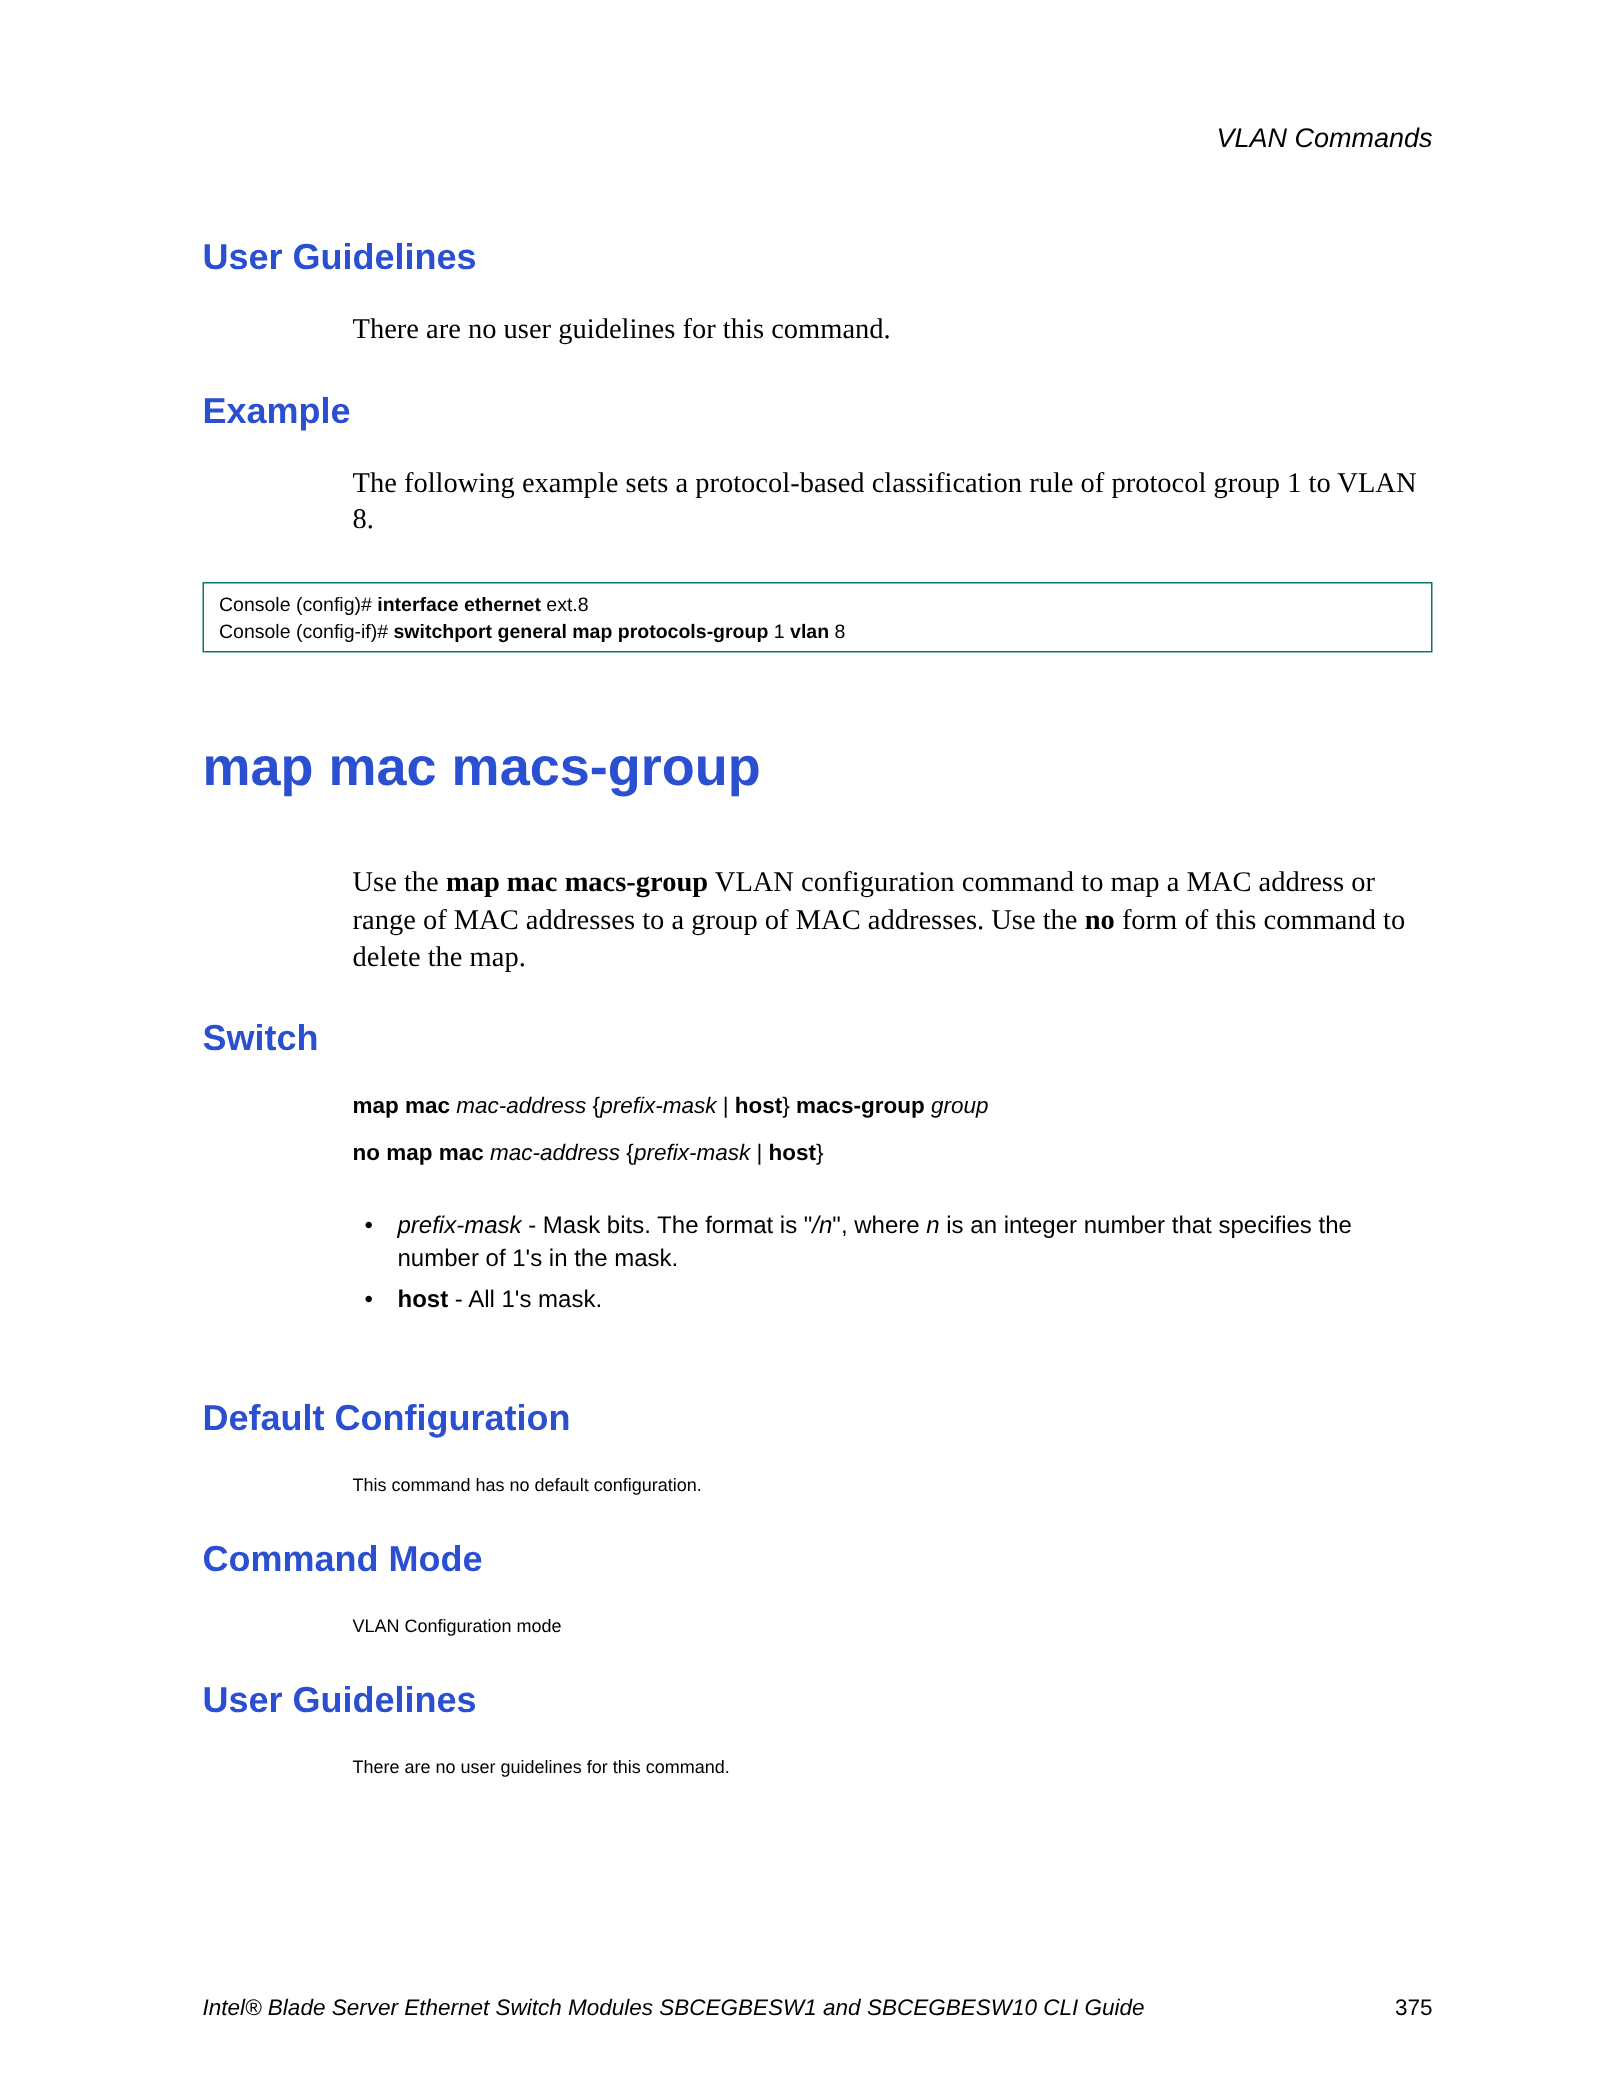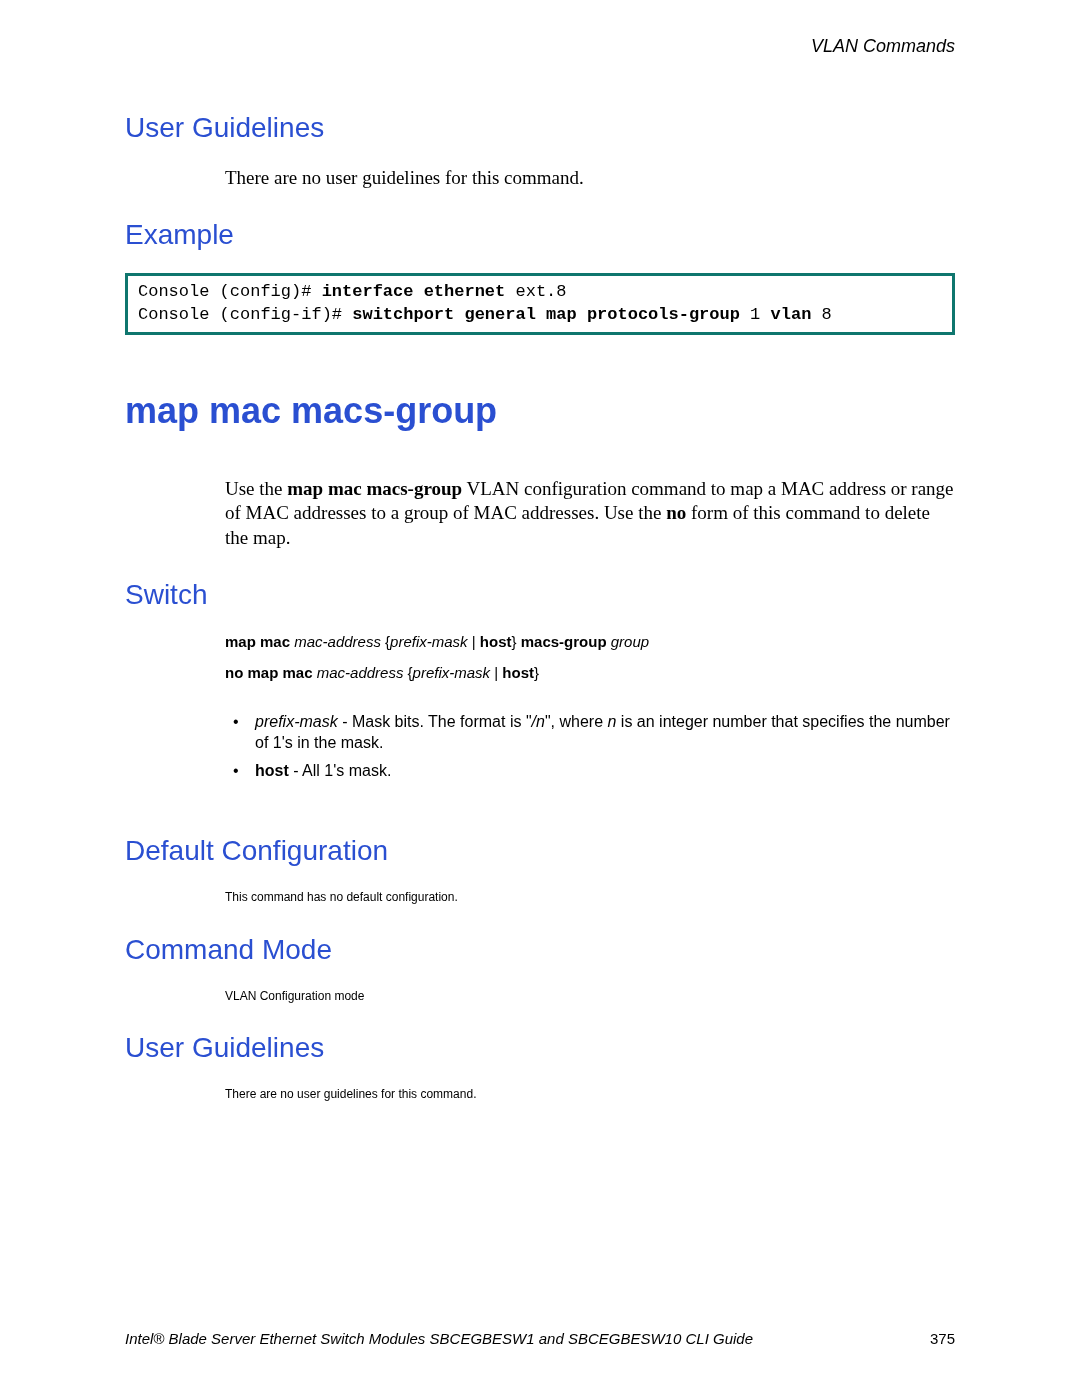--- a/index.html
+++ b/index.html
@@ -7,58 +7,59 @@
     padding: 0;
     background: #fff;
     font-family: Arial, Helvetica, sans-serif;
     color: #000;
     width: 1080px;
     height: 1397px;
     position: relative;
     box-sizing: border-box;
   }
   .page {
-    padding: 36px 125px 0 125px;
+    padding: 82px 125px 0 125px;
     box-sizing: border-box;
     height: 100%;
     position: relative;
+    margin-left: 10px;
   }
   .header-right {
     text-align: right;
     font-style: italic;
     font-size: 18px;
     color: #000;
     margin-bottom: 55px;
   }
   .section-h {
     color: #2a4fd1;
-    font-size: 28px;
-    font-weight: 400;
+    font-size: 24px;
+    font-weight: 700;
     margin: 0 0 22px 0;
   }
   .body-block {
     margin-left: 100px;
     font-family: "Times New Roman", Times, serif;
     font-size: 19px;
     line-height: 1.3;
     margin-bottom: 28px;
   }
   .body-block-sans {
     margin-left: 100px;
     font-family: Arial, Helvetica, sans-serif;
     font-size: 12px;
     line-height: 1.35;
     margin-bottom: 28px;
   }
   .code-box {
-    border: 3px solid #0f766e;
+    border: 1px solid #0f766e;
     padding: 5px 10px;
     margin: 0 0 55px 0;
-    font-family: Liberation Mono, monospace;
-    font-size: 17px;
+    font-family: Liberation Sans, sans-serif;
+    font-size: 13px;
     line-height: 1.35;
     white-space: pre;
   }
   .code-box b { font-weight: bold; }
   .main-title {
     color: #2a4fd1;
     font-size: 36px;
     font-weight: bold;
     margin: 0 0 45px 0;
   }
@@ -108,20 +109,21 @@
 <body>
 
 <div class="page">
 
   <div class="header-right">VLAN Commands</div>
 
   <h3 class="section-h">User Guidelines</h3>
   <div class="body-block">There are no user guidelines for this command.</div>
 
   <h3 class="section-h">Example</h3>
+  <div class="body-block">The following example sets a protocol-based classification rule of protocol group 1 to VLAN 8.</div>
 
   <div class="code-box"><span><span>Console (config)# </span><b>interface ethernet</b><span> ext.8</span></span>
 <span><span>Console (config-if)# </span><b>switchport general map protocols-group</b><span> 1 </span><b>vlan</b><span> 8</span></span></div>
 
   <h1 class="main-title">map mac macs-group</h1>
 
   <div class="body-block">
     <span>Use the </span><b>map mac macs-group</b><span> VLAN configuration command to map a MAC address or range of MAC addresses to a group of MAC addresses. Use the </span><b>no</b><span> form of this command to delete the map.</span>
   </div>
 

